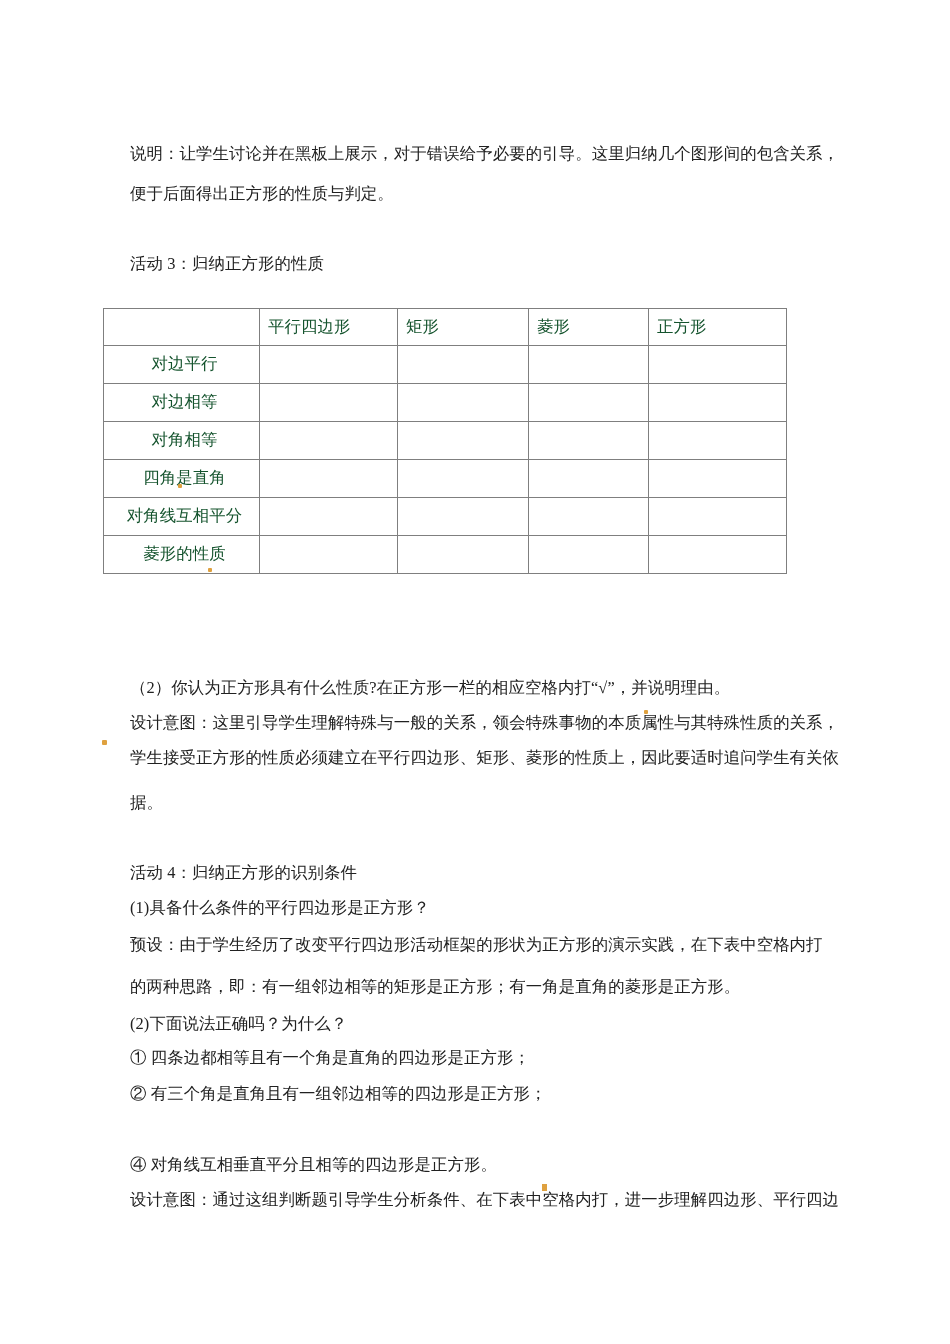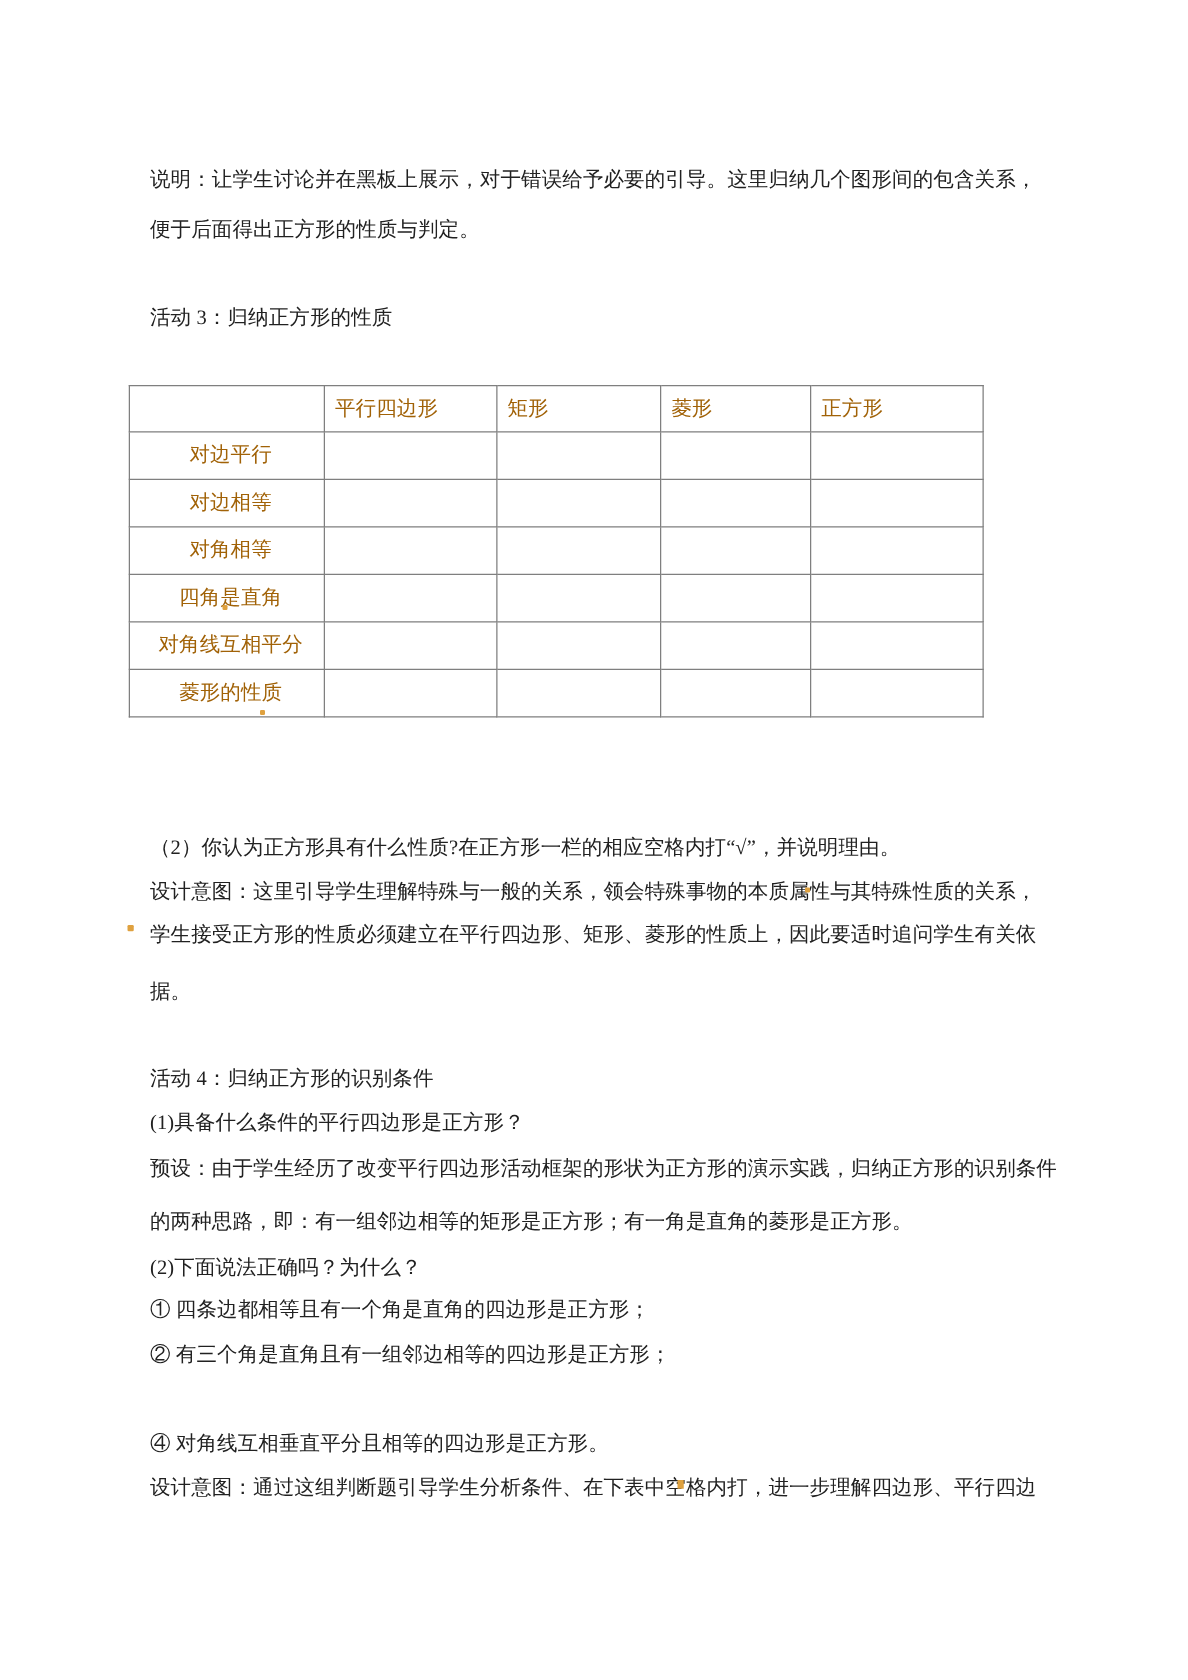--- a/index.html
+++ b/index.html
@@ -3,32 +3,32 @@
 <meta charset="utf-8">
 <style>
   html,body{margin:0;padding:0;}
   body{
     width:950px;height:1344px;background:#ffffff;
     font-family:"Liberation Serif","DejaVu Serif",serif;
     color:#212121;overflow:hidden;
   }
   .page{position:relative;width:950px;height:1344px;background:#ffffff;}
   .line{
-    position:absolute;left:114px;margin:6px;
+    position:absolute;left:114px;margin:16px;
     font-size:16.4px;line-height:20px;white-space:nowrap;
     color:#212121;letter-spacing:0.1px;
   }
   table.props-table{
     position:absolute;left:103px;top:308px;width:683px;
     border-collapse:collapse;table-layout:fixed;
   }
   table.props-table th,table.props-table td{
     border:1px solid #7f7f7f;box-sizing:border-box;
     font-size:16.4px;font-weight:normal;text-align:left;
-    vertical-align:top;padding:7px 2px 0 8px;color:#a16207;
+    vertical-align:top;padding:7px 2px 0 8px;color:#14532d;
     letter-spacing:0.1px;overflow:hidden;white-space:nowrap;
   }
   table.props-table th{height:37px;}
   table.props-table td{height:38px;text-align:center;}
   .odot{position:absolute;width:4px;height:4px;border-radius:1px;}
   .osq{position:absolute;width:5px;height:7px;}
 </style>
 </head>
 <body style="color: rgb(33, 33, 33); background: rgb(255, 255, 255);">
 
@@ -102,21 +102,21 @@
       </tbody>
   </table>
 
   <p class="line" style="top:662px">（2）你认为正方形具有什么性质?在正方形一栏的相应空格内打“√”，并说明理由。</p>
   <p class="line" style="top:697px">设计意图：这里引导学生理解特殊与一般的关系，领会特殊事物的本质属性与其特殊性质的关系，</p>
   <p class="line" style="top:732px">学生接受正方形的性质必须建立在平行四边形、矩形、菱形的性质上，因此要适时追问学生有关依</p>
   <p class="line" style="top:777px">据。</p>
 
   <p class="line" style="top:847px">活动 4：归纳正方形的识别条件</p>
   <p class="line" style="top:882px">(1)具备什么条件的平行四边形是正方形？</p>
-  <p class="line" style="top:919px">预设：由于学生经历了改变平行四边形活动框架的形状为正方形的演示实践，归纳正方形的识别条件</p>
+  <p class="line" style="top:919px">预设：由于学生经历了改变平行四边形活动框架的形状为正方形的演示实践，在下表中空格内打</p>
   <p class="line" style="top:961px">的两种思路，即：有一组邻边相等的矩形是正方形；有一角是直角的菱形是正方形。</p>
   <p class="line" style="top:998px">(2)下面说法正确吗？为什么？</p>
 
   <p class="line" style="top:1032px">① 四条边都相等且有一个角是直角的四边形是正方形；</p>
   <p class="line" style="top:1068px">② 有三个角是直角且有一组邻边相等的四边形是正方形；</p>
   <p class="line" style="top:1139px">④ 对角线互相垂直平分且相等的四边形是正方形。</p>
 
   <p class="line" style="top:1174px">设计意图：通过这组判断题引导学生分析条件、在下表中空格内打，进一步理解四边形、平行四边</p>
 
   <span class="odot" style="left: 178px; top: 484px; background: rgb(223, 161, 63);"></span>

